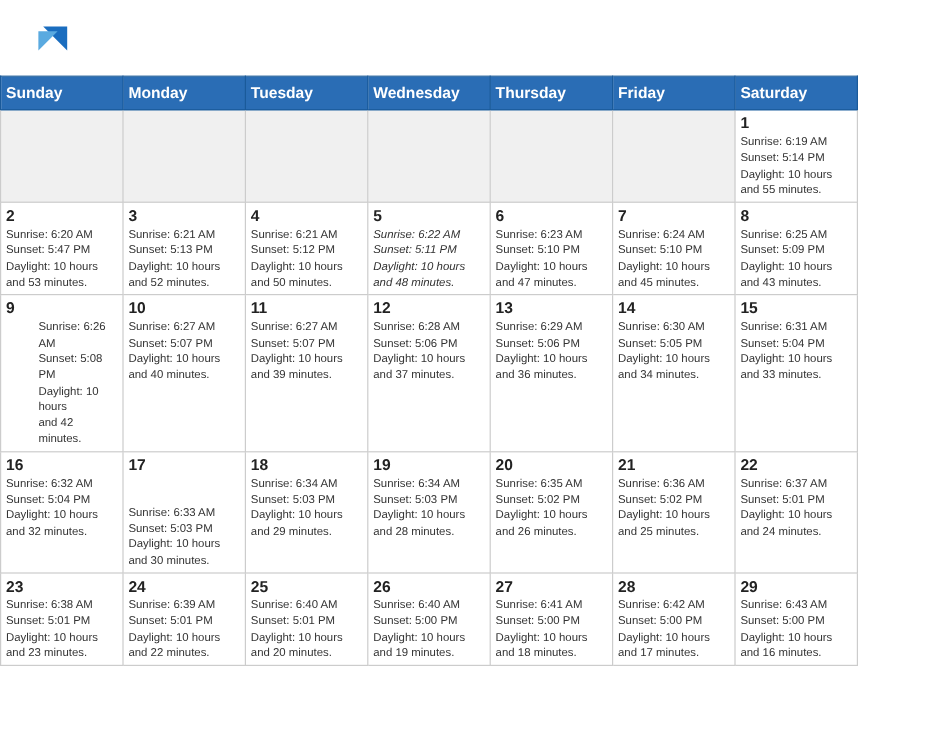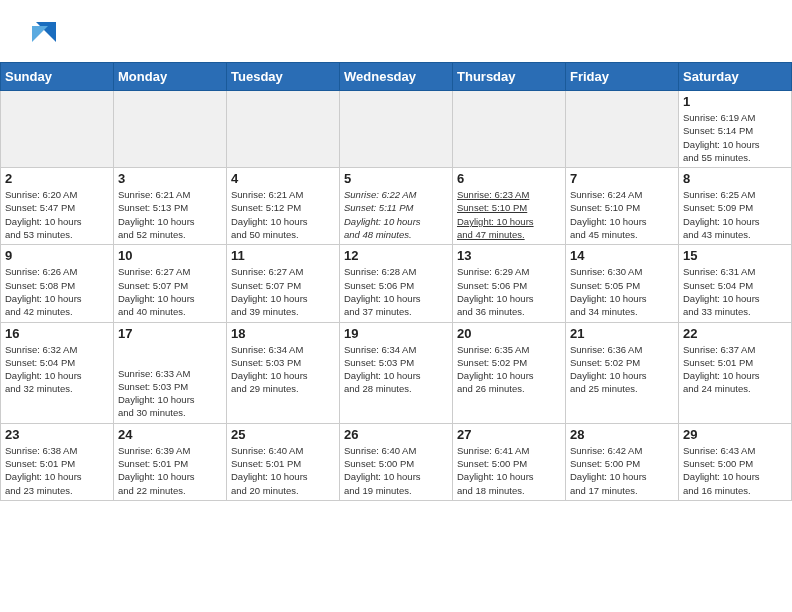--- a/index.html
+++ b/index.html
@@ -4,21 +4,21 @@
   <style>
     * { box-sizing: border-box; margin: 0; padding: 0; }
     body {
       font-family: Arial, sans-serif;
       background: #fff;
       width: 792px;
       min-height: 612px;
       overflow: hidden;
     }
     .page {
-      width: 792px;
+      width: 715px;
       background: #fff;
       padding: 0;
     }
     .header {
       display: flex;
       justify-content: space-between;
       align-items: flex-start;
       padding: 18px 24px 8px 24px;
     }
     .logo {
@@ -168,21 +168,21 @@
           </td>
           <td>
             <span class="day-number">5</span>
             <div class="day-info" style="white-space: pre-line; font-style: italic;">Sunrise: 6:22 AM
 Sunset: 5:11 PM
 Daylight: 10 hours
 and 48 minutes.</div>
           </td>
           <td>
             <span class="day-number">6</span>
-            <div class="day-info" style="white-space: pre-line; text-decoration: underline;">Sunrise: 6:23 AM
+            <div class="day-info" style="white-space: pre-line;">Sunrise: 6:23 AM
 Sunset: 5:10 PM
 Daylight: 10 hours
 and 47 minutes.</div>
           </td>
           <td>
             <span class="day-number">7</span>
             <div class="day-info" style="white-space: pre-line;">Sunrise: 6:24 AM
 Sunset: 5:10 PM
 Daylight: 10 hours
 and 45 minutes.</div>
@@ -191,21 +191,21 @@
             <span class="day-number">8</span>
             <div class="day-info" style="white-space: pre-line;">Sunrise: 6:25 AM
 Sunset: 5:09 PM
 Daylight: 10 hours
 and 43 minutes.</div>
           </td>
         </tr>
         <tr>
           <td>
             <span class="day-number">9</span>
-            <div class="day-info" style="white-space: pre-line;">Sunrise: 6:26 AM
+            <div class="day-info" style="white-space: pre-line; margin-left: 27px;">Sunrise: 6:26 AM
 Sunset: 5:08 PM
 Daylight: 10 hours
 and 42 minutes.</div>
           </td>
           <td>
             <span class="day-number">10</span>
             <div class="day-info" style="white-space: pre-line;">Sunrise: 6:27 AM
 Sunset: 5:07 PM
 Daylight: 10 hours
 and 40 minutes.</div>

